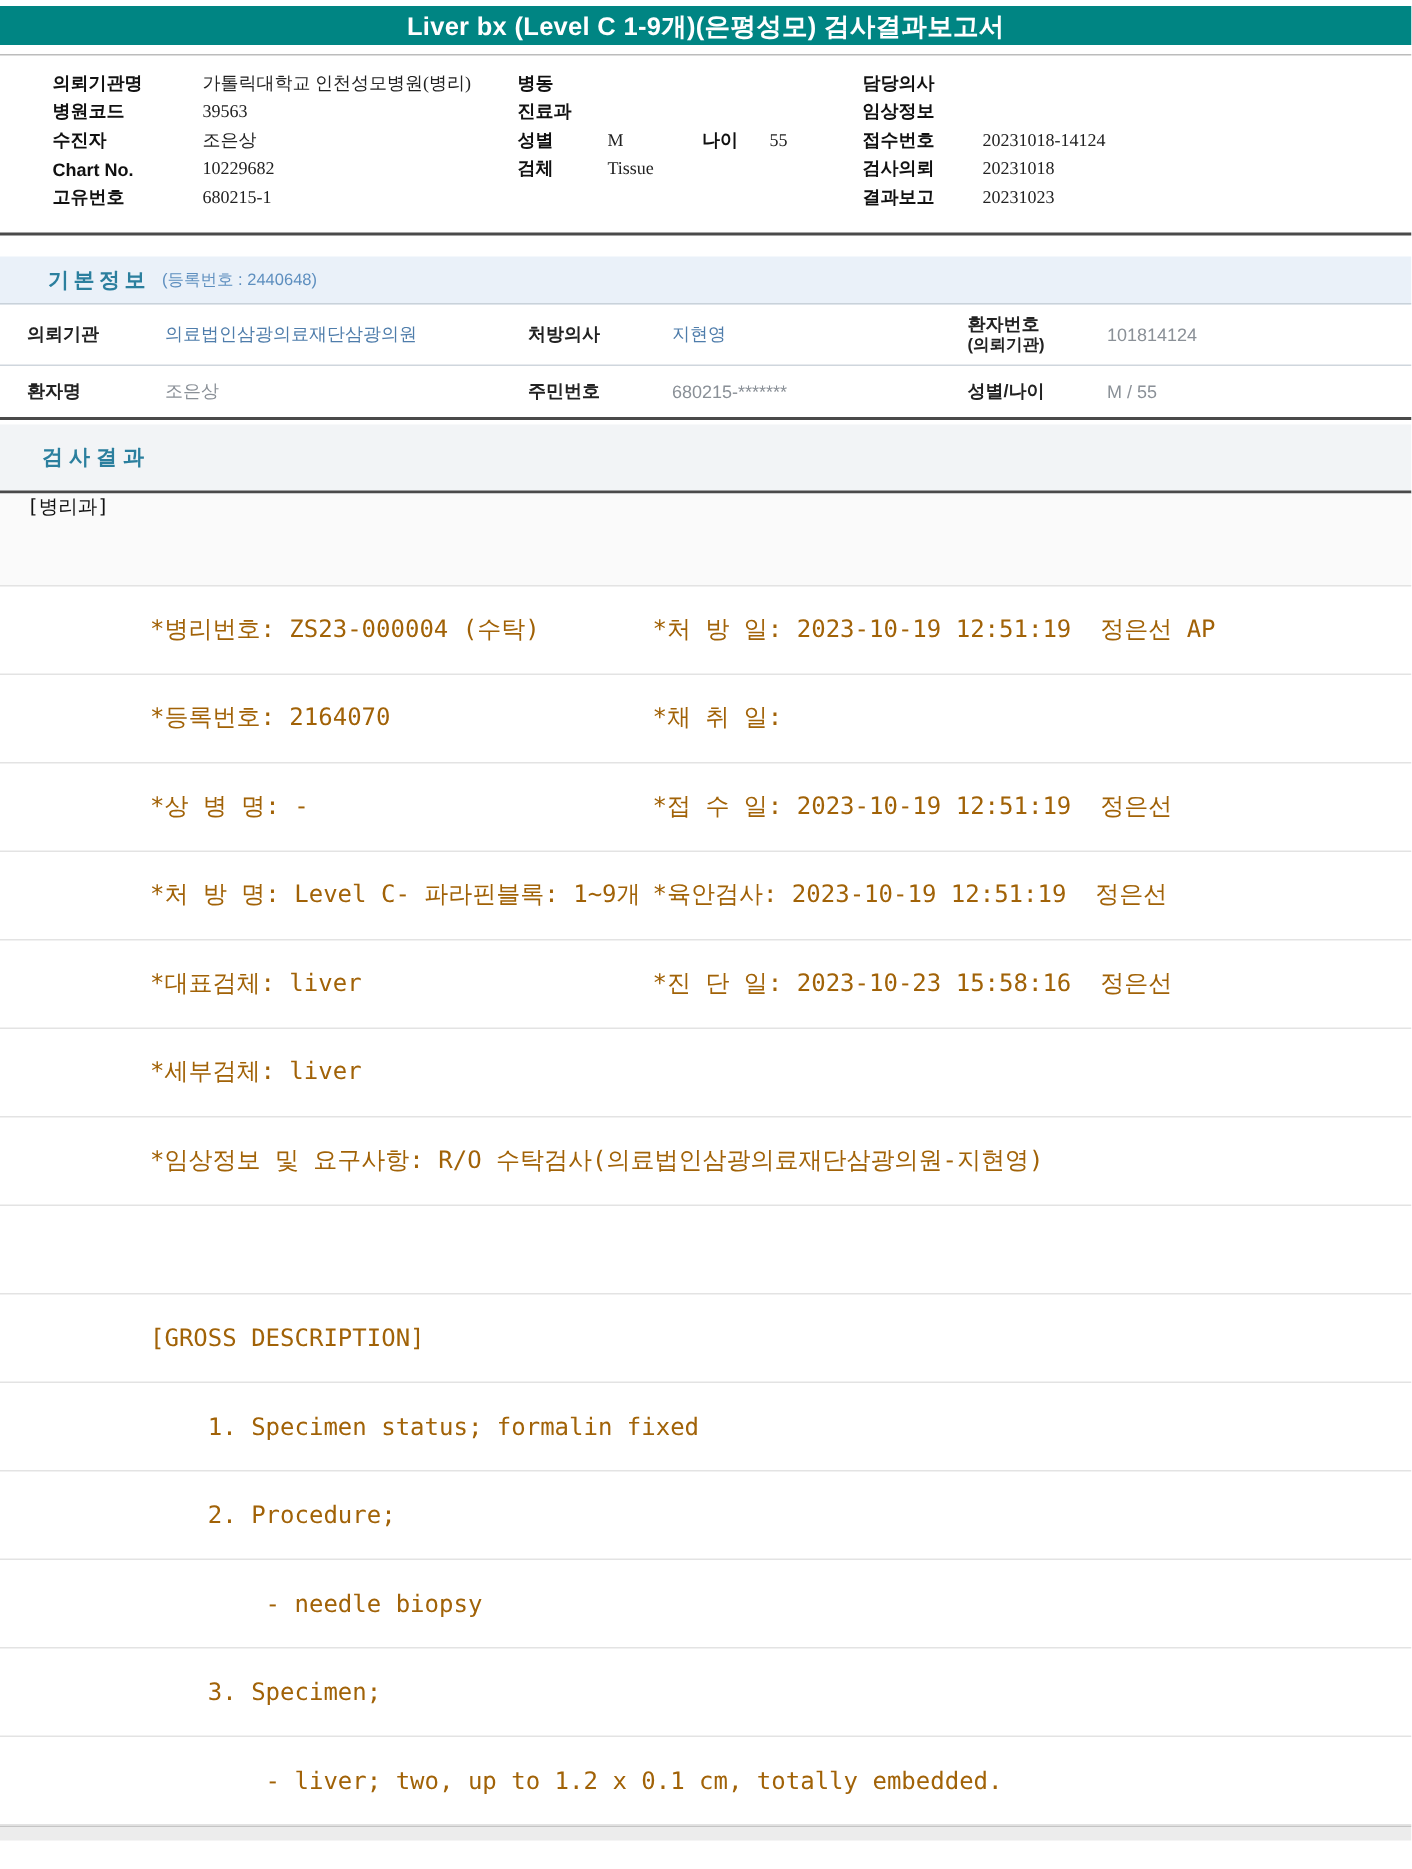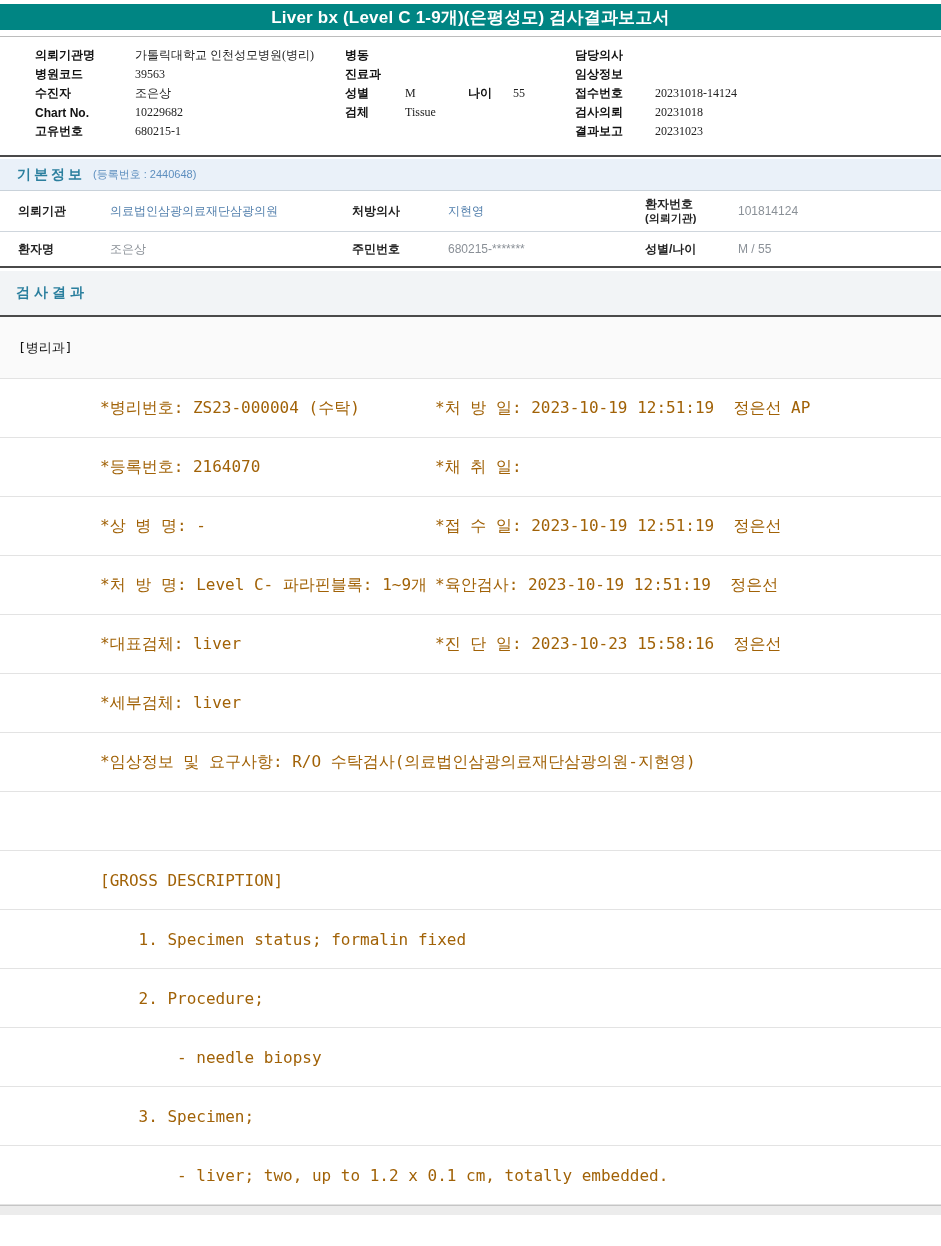--- a/index.html
+++ b/index.html
@@ -31,31 +31,31 @@
   .ph-label { font-weight: bold; color: #111; }
   .ph-col1 .ph-label { width: 100px; }
   .ph-col2 .ph-label { width: 60px; }
   .ph-col3 .ph-label { width: 80px; }
   .ph-val { color: #222; font-family: Liberation Serif, serif; }
   .ph-val.w63 { width: 63px; }
   .ph-label.w45 { width: 45px; }
 
   
   .bi-bar {
-    margin-top: 2px; height: 32px; background: #eaf1f9;
+    margin-top: 14px; height: 32px; background: #eaf1f9;
     border-bottom: 1px solid #c9d2da;
-    display: flex; align-items: center; padding-left: 17px;
+    display: flex; align-items: center; padding-left: 32px;
   }
   .bi-title { color: #2b7f9e; font-weight: bold; font-size: 14px; letter-spacing: 3px; }
   .bi-sub { color: #5e8fbf; font-size: 11px; margin-left: 8px; letter-spacing: 0; }
 
   .res-bar {
     margin-top: 3px; height: 46px; background: #f2f4f6;
     border-bottom: 2px solid #4a4a4a;
-    display: flex; align-items: center; padding-left: 16px;
+    display: flex; align-items: center; padding-left: 28px;
   }
   .res-title { color: #2b7f9e; font-weight: bold; font-size: 14px; letter-spacing: 4px; }
 
   
   .bi-row { position: relative; height: 41px; border-bottom: 1px solid #cfd6dd; font-size: 12px; }
   .bi-row.last { height: 36px; border-bottom: 2px solid #4a4a4a; text-align: right; }
   .bi-row > span { position: absolute; top: 50%; transform: translateY(-50%); white-space: nowrap; }
   .bi-label { font-weight: bold; color: #222; }
   .bi-label3 { position: absolute; top: 6px !important; transform: none !important; font-weight: bold; color: #222; line-height: 14px; }
   .bi-label3 span { display: block; }
@@ -63,21 +63,21 @@
   .val-blue { color: #4f7dab; }
   .val-gray { color: #8a9097; }
   .p-l1 { left: 18px; }  .p-v1 { left: 110px; }
   .p-l2 { left: 352px; } .p-v2 { left: 448px; }
   .p-l3 { left: 645px; } .p-v3 { left: 738px; }
 
   
   .mono { font-family: "DejaVu Sans Mono", monospace; }
   .res-dept-row {
     height: 62px; background: #fafafa; border-bottom: 1px solid #e3e3e3;
-    display: flex; align-items: center; padding-left: 18px;
+    display: flex; align-items: flex-start; padding-left: 18px;
     font-size: 13px; color: #111;
   }
   .res-row { position: relative; height: 59px; border-bottom: 1px solid #e3e3e3; font-size: 16px; color: #a16207; }
   .res-left  { position: absolute; left: 100px; top: 50%; transform: translateY(-50%); white-space: pre; }
   .res-right { position: absolute; left: 435px; top: 50%; transform: translateY(-50%); white-space: pre; }
 
   
   .footer-strip { height: 10px; background: #ececec; border-top: 1px solid #c5c5c5; }
 </style>
 </head>

